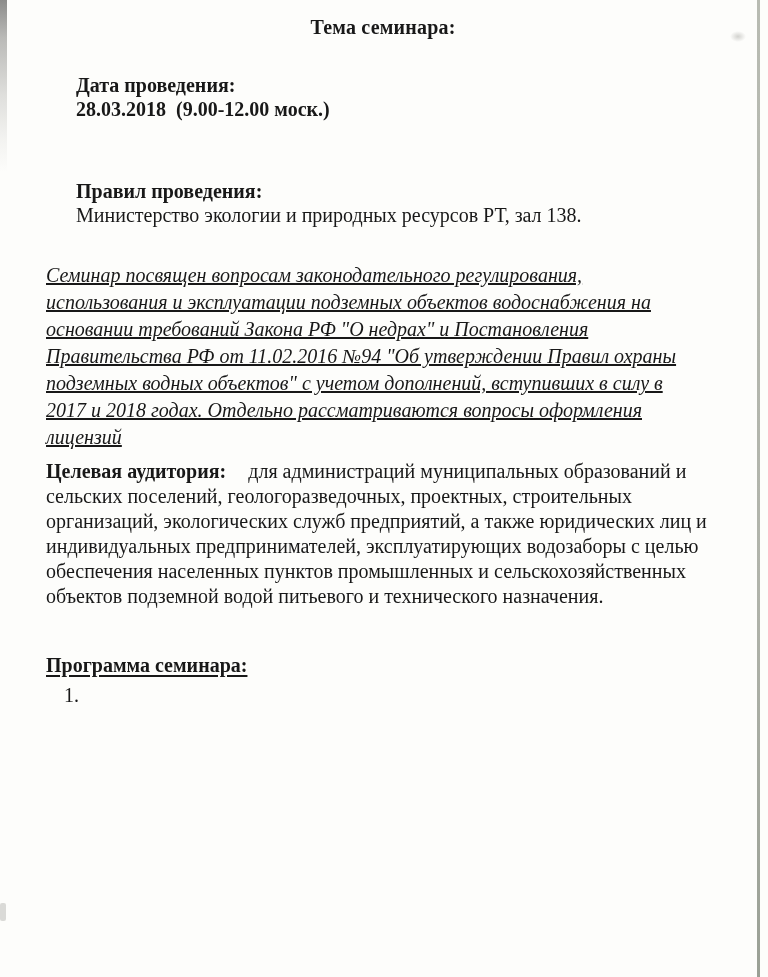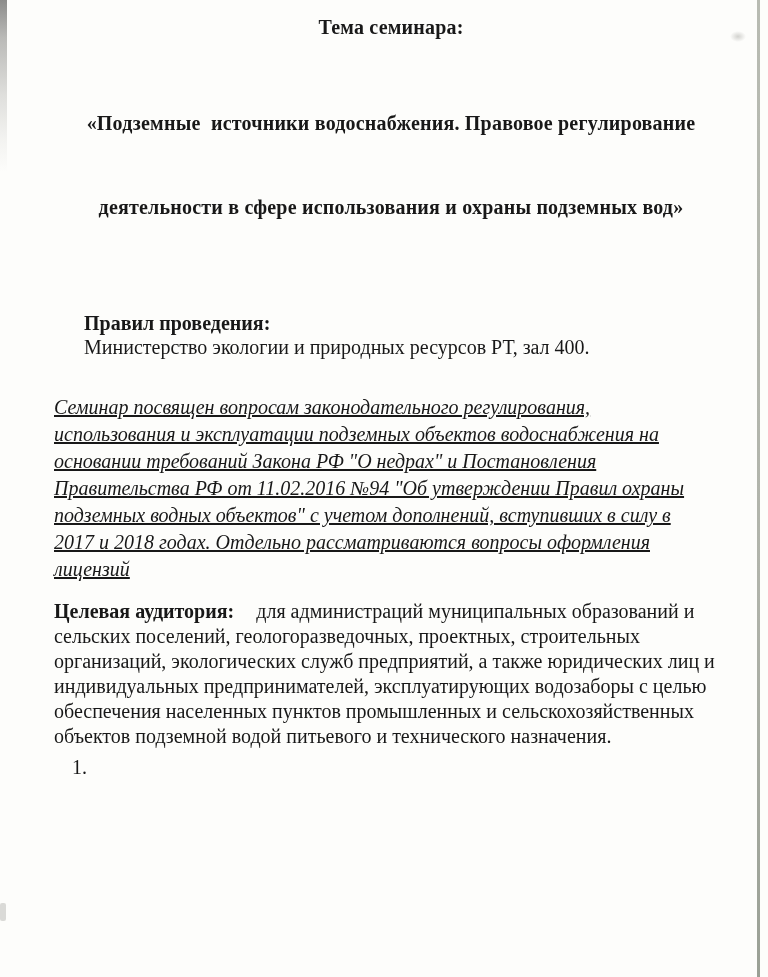--- a/index.html
+++ b/index.html
@@ -33,21 +33,21 @@
     position:absolute; left:730px; top:31px; width:16px; height:11px;
     background:radial-gradient(ellipse at center, rgba(175,175,170,.55), rgba(175,175,170,0) 70%);
   }
   .bottom-mark {
     position:absolute; left:0; top:903px; width:6px; height:18px;
     background:rgba(190,190,185,.55); border-radius:2px;
   }
 
   
   .content {
-    position:absolute; left:54px; top:0; width:674px;
+    position:absolute; left:46px; top:0; width:674px;
     padding-top:15px;
     font-size:20px;
     color:#181818;
   }
 
   .topic-heading {
     text-align:center; font-weight:bold; line-height:24px;
     letter-spacing:.2px;
   }
   .doc-title {
@@ -57,21 +57,21 @@
   .meta-line { margin-top:10px; line-height:24px; white-space:pre-wrap; }
   .meta-line .lbl { font-weight:bold; }
   .date-line { font-weight:bold; }
 
   .abstract {
     margin-top:11px; width:658px;
     font-style:italic; line-height:27px;text-decoration:underline;
   }
 
   .audience {
-    margin-top:16px; width:662px; line-height:25px;
+    margin-top:8px; width:662px; line-height:25px;
   }
   .audience .lbl { font-weight:bold; }
   .aud-gap { display:inline-block; width:22px; }
 
   .program-heading {
     margin-top:44px; font-weight:bold; line-height:24px;
     text-decoration:underline; text-underline-offset:3px;
   }
 
   .prog-item { display:flex; padding-left:18px; margin-top:5px; line-height:27px; }
@@ -85,37 +85,38 @@
 
   <div class="edge-left"></div>
   <div class="edge-right-line"></div>
   <div class="smudge"></div>
   <div class="bottom-mark"></div>
 
   <div class="content">
 
     <div class="topic-heading">Тема семинара:</div>
 
-    <div class="doc-title">
-      <div>«Подземные  источники водоснабжения. Правовое регулирование</div>
-      <div>деятельности в сфере использования и охраны подземных вод»</div>
+
+    <div class="meta-line date-line">
+      <span class="lbl">Дата проведения:</span>
+      <span>28.03.2018  (9.00-12.00 моск.)</span>
     </div>
-
 
     <div class="meta-line">
       <span class="lbl">Правил проведения:</span>
-      <span>Министерство экологии и природных ресурсов РТ, зал 400.</span>
+      <span>Министерство экологии и природных ресурсов РТ, зал 138.</span>
     </div>
 
     <div class="abstract">Семинар посвящен вопросам законодательного регулирования, использования и эксплуатации подземных объектов водоснабжения на основании требований Закона РФ "О недрах" и Постановления Правительства РФ от 11.02.2016 №94 "Об утверждении Правил охраны подземных водных объектов" с учетом дополнений, вступивших в силу в 2017 и 2018 годах. Отдельно рассматриваются вопросы оформления лицензий</div>
 
     <div class="audience">
       <span class="lbl">Целевая аудитория:</span><span class="aud-gap"></span><span>для администраций муниципальных образований и сельских поселений, геологоразведочных, проектных, строительных организаций, экологических служб предприятий, а также юридических лиц и индивидуальных предпринимателей, эксплуатирующих водозаборы с целью обеспечения населенных пунктов промышленных и сельскохозяйственных объектов подземной водой питьевого и технического назначения.</span>
     </div>
 
+    <div class="program-heading">Программа семинара:</div>
 
     <div class="prog-item">
       <span class="num">1.</span>
       <div class="body">
       </div>
     </div>
 
   </div>
 </div>
 

